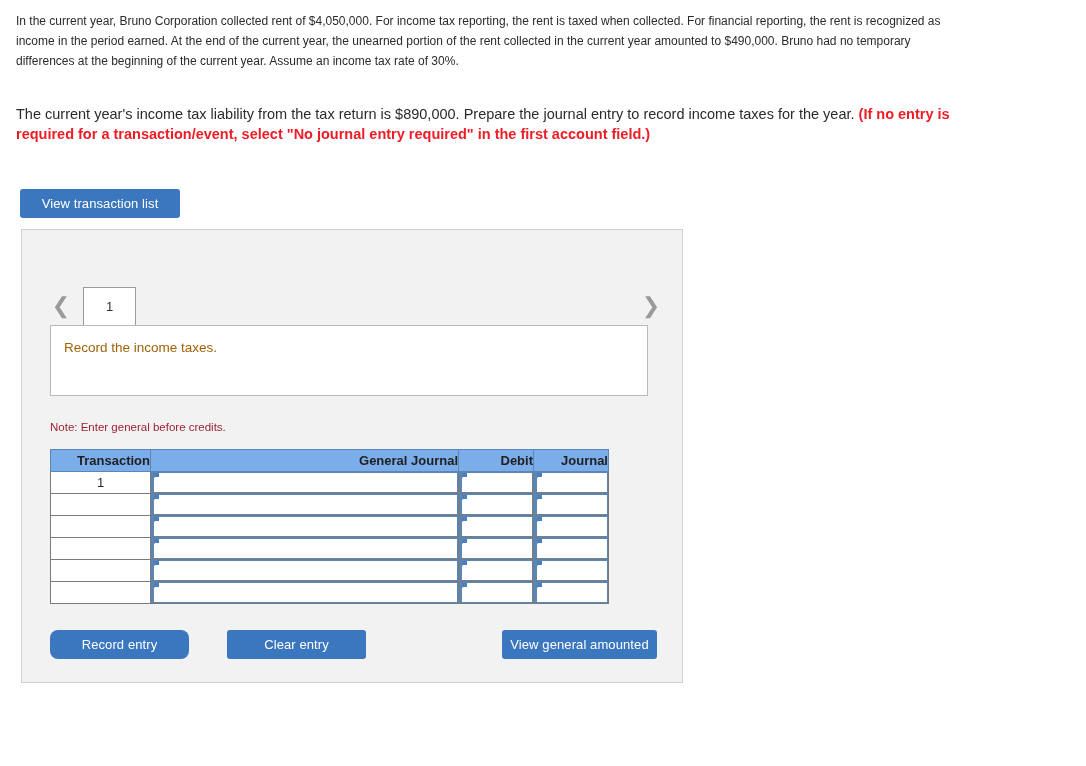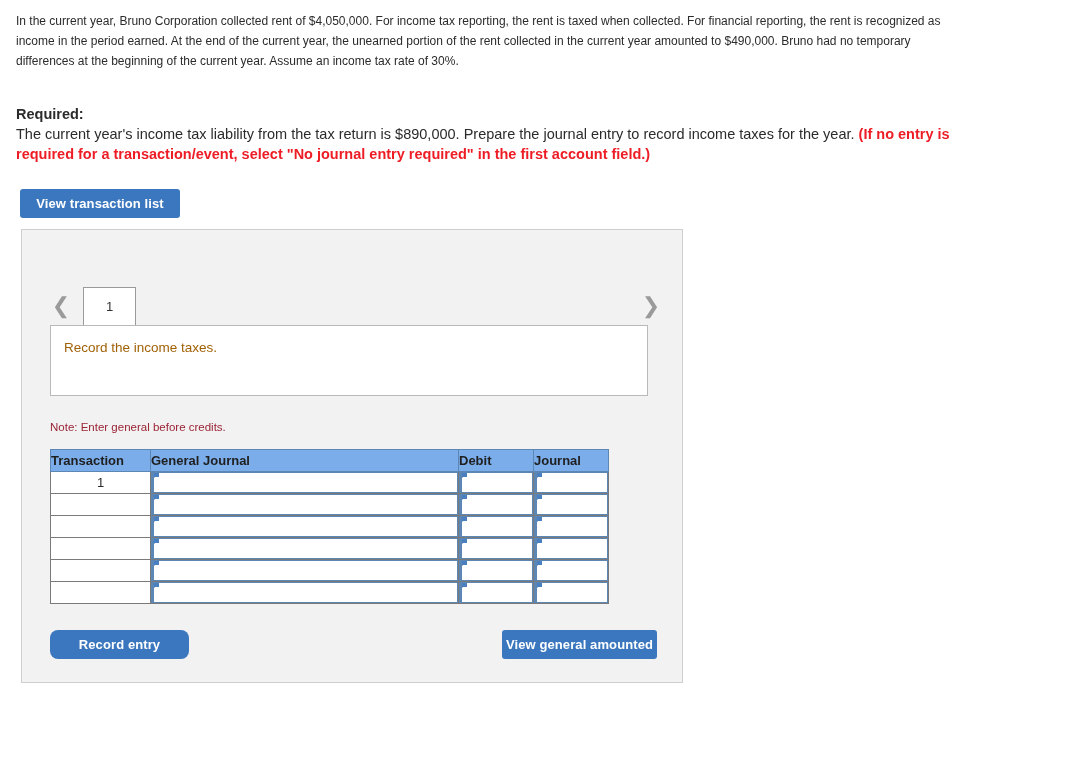--- a/index.html
+++ b/index.html
@@ -43,21 +43,21 @@
     font-weight: bold;
   }
 
   
   .btn {
     background: #3b77bf;
     color: #ffffff;
     border: none;
     border-radius: 3px;
     font-family: "Liberation Sans", sans-serif;
-    font-weight: bold;
+    font-weight: normal;
     font-size: 13px;
     cursor: pointer;
     padding: 0;
     text-align: center;
     letter-spacing: 0.1px;
   }
   .btn-view-list {
     position: absolute;
     left: 20px;
     top: 189px;
@@ -168,21 +168,21 @@
     font-size: 13px;
   }
   .jtable th {
     background: #7badea;
     color: #1f1f1f;
     font-weight: bold;
     font-size: 13px;
     border: 1px solid #5c87b5;
     height: 21px;
     padding: 0;
-    text-align: left;
+    text-align: right;
   }
   .jtable td {
     border: 1px solid #7a7a7a;
     height: 21px;
     padding: 0;
     background: #ffffff;
   }
   .col-txn { width: 99px; }
   .col-gj  { width: 307px; margin-left: 46px; }
   .col-deb { width: 74px; }
@@ -251,21 +251,20 @@
   }
 </style>
 </head>
 <body>
 
 <div class="problem">
   <span>In the current year, Bruno Corporation collected rent of $4,050,000. For income tax reporting, the rent is taxed when collected. For financial reporting, the rent is recognized as income in the period earned. At the end of the current year, the unearned portion of the rent collected in the current year amounted to $490,000. Bruno had no temporary differences at the beginning of the current year. Assume an income tax rate of 30%.</span>
 </div>
 
 <div class="required-block">
-  <span class="required-label">Required:</span>
   <span>The current year's income tax liability from the tax return is $890,000. Prepare the journal entry to record income taxes for the year. </span><span class="required-red">(If no entry is required for a transaction/event, select "No journal entry required" in the first account field.)</span>
 </div>
 
 <button class="btn btn-view-list">View transaction list</button>
 
 <div class="panel">
 
 
   <div class="tabstrip">
     <div class="chev chev-left">❮</div>
@@ -358,14 +357,15 @@
             <div class="cellinput"></div>
           </td>
         <td class="host">
             <div class="cellinput"></div>
           </td>
       </tr>
     </tbody>
   </table>
 
   <button class="btn btn-record">Record entry</button>
+  <button class="btn btn-clear">Clear entry</button>
   <button class="btn btn-viewgj">View general amounted</button>
 </div>
 
 </body></html>

